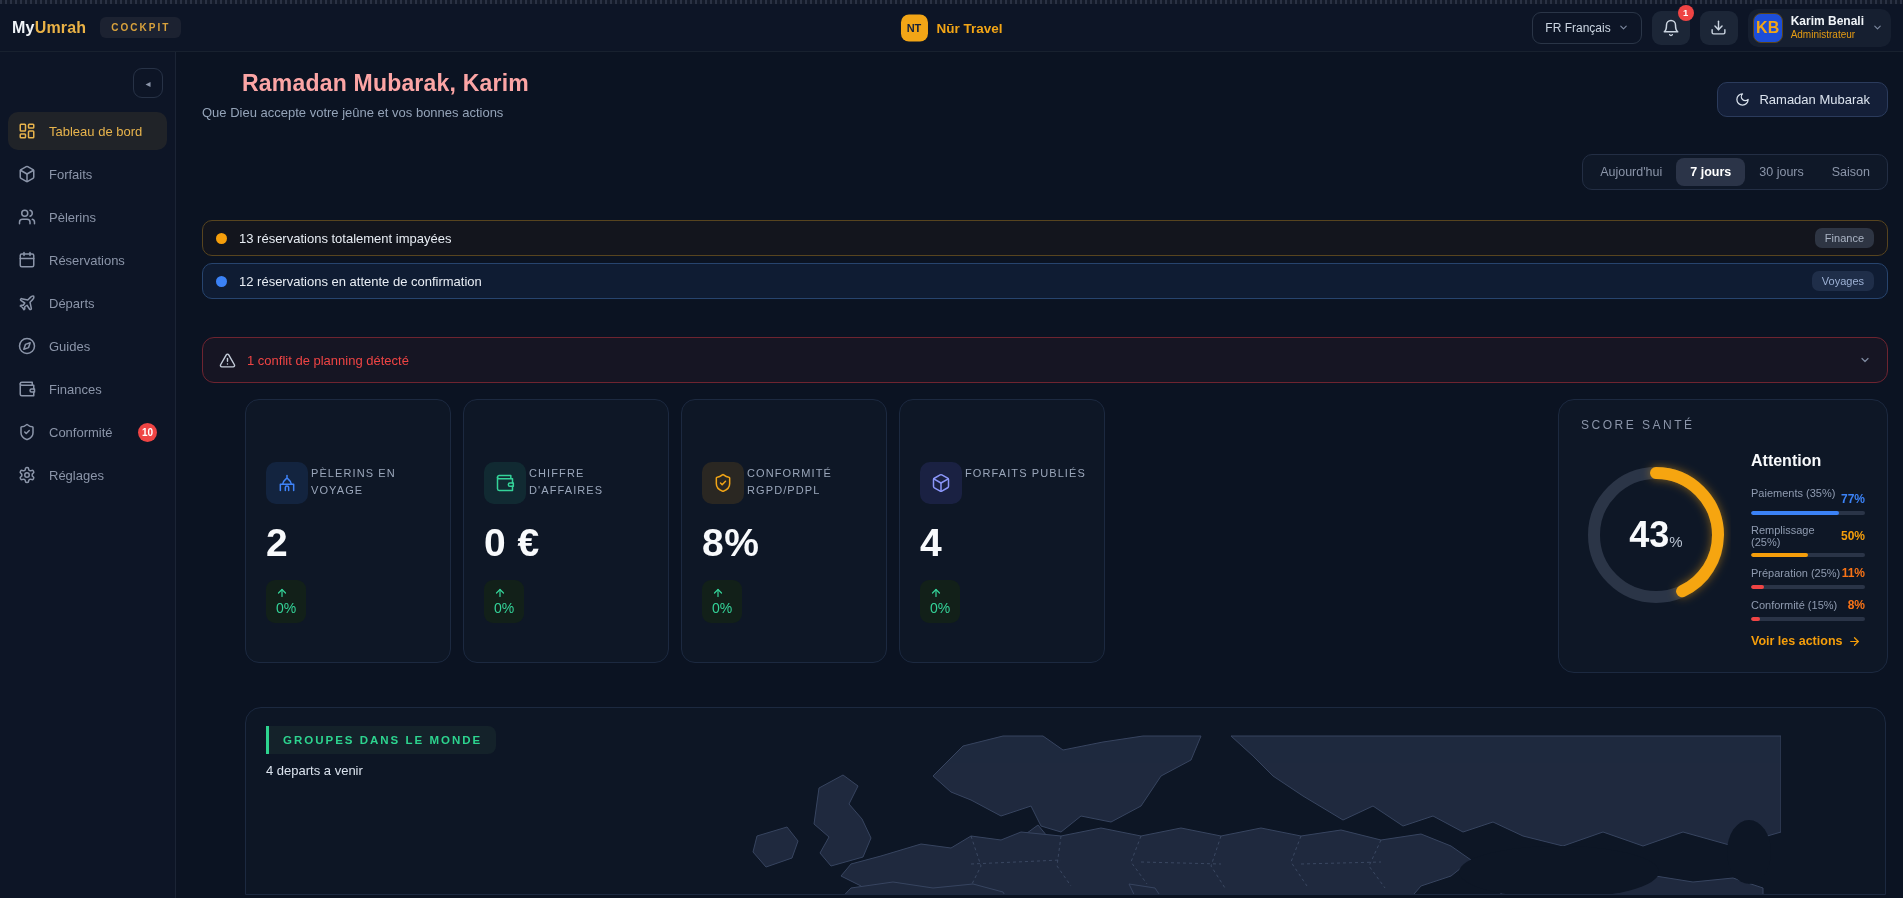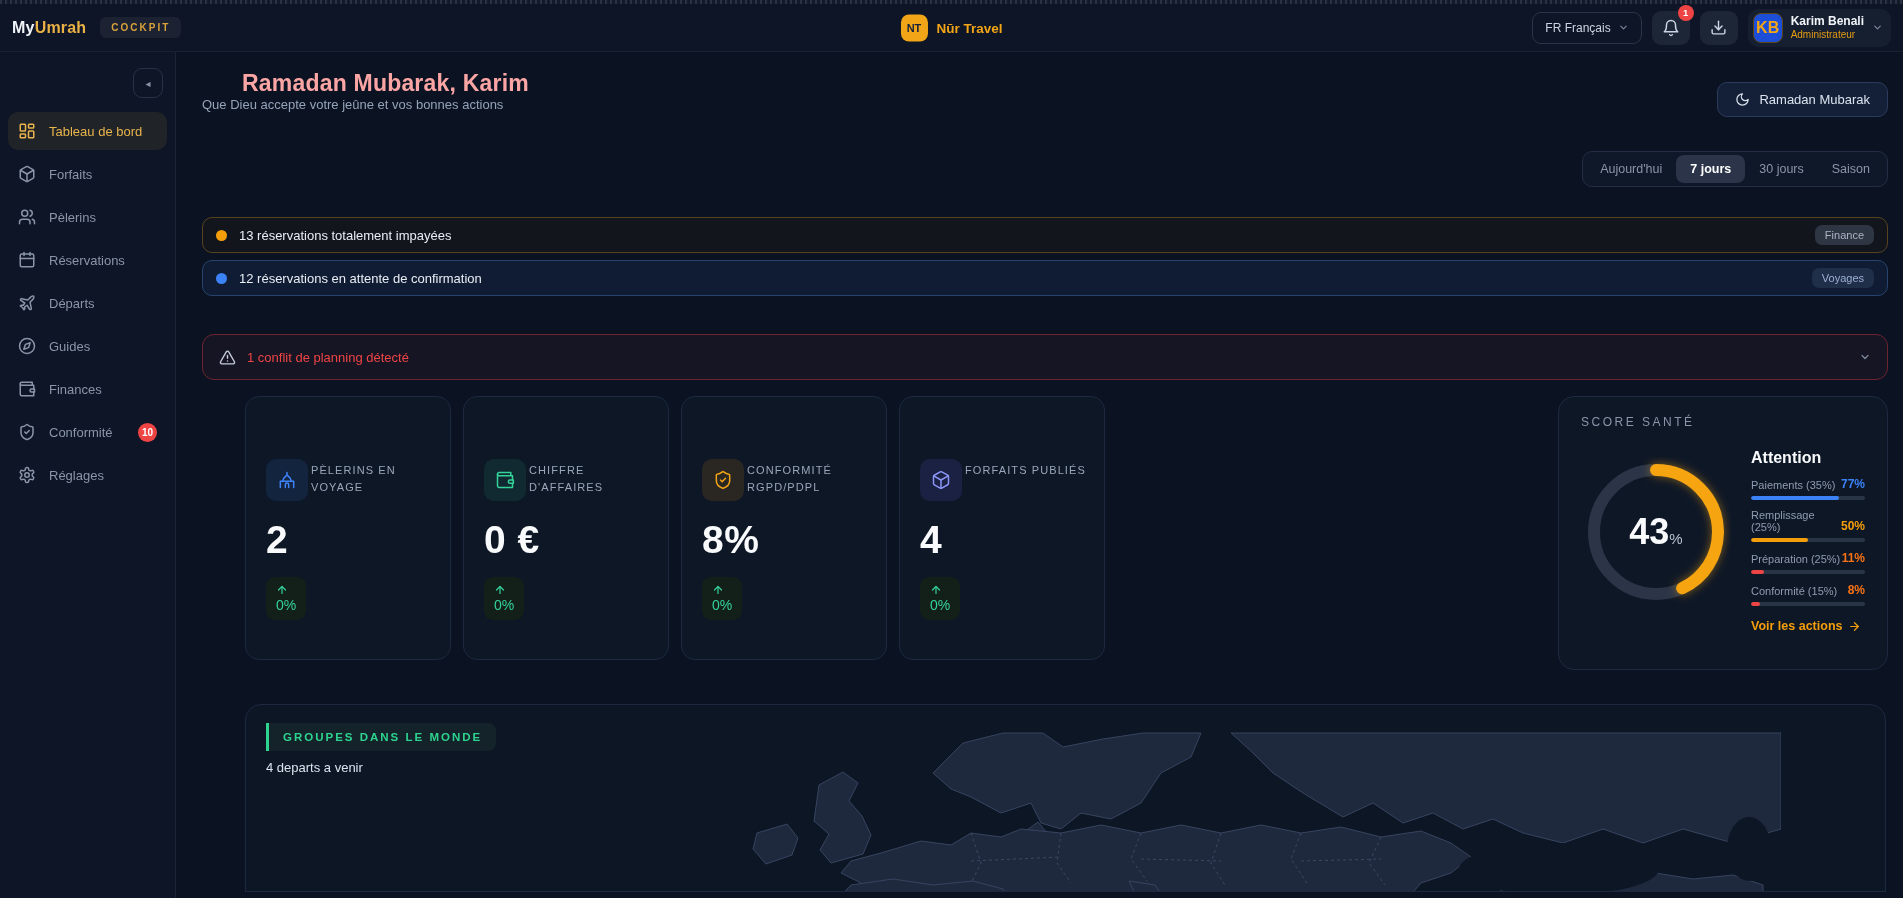--- a/index.html
+++ b/index.html
@@ -59,21 +59,21 @@
   .nav-badge { position:absolute; right:10px; width:19px; height:19px; border-radius:50%;
     background:#ef4444; color:#fff; font-size:10px; font-weight:bold;
     display:flex; align-items:center; justify-content:center; }
 
   
   .main { position:absolute; left:176px; top:52px; right:0; bottom:0; background:#0b1322;
     padding:18px 15px 0 26px; overflow:hidden; }
 
   .page-header { display:flex; justify-content:space-between; align-items:flex-start; }
   .page-title { font-size:23px; font-weight:bold; color:#fca5a5; letter-spacing:.2px;margin-left:40px; }
-  .page-subtitle { font-size:13px; color:#94a3b8; margin-top:0; }
+  .page-subtitle { font-size:13px; color:#94a3b8; margin-top:8px; }
   .ramadan-btn { display:flex; align-items:center; gap:9px; background:#141f38; border:1px solid #2b3b5c;
     color:#dbe3ee; font-size:13px; padding:9px 17px; border-radius:10px; cursor:pointer; margin-top:12px; }
 
   .filter-row { display:flex; justify-content:flex-end; margin-top:34px; }
   .segmented { display:flex; align-items:center; background:#0f1828; border:1px solid #232e44;
     border-radius:10px; padding:3px; }
   .seg-opt { font-size:12.5px; color:#8b95a9; padding:7px 14px; border-radius:8px; cursor:pointer; background:transparent; border:none; }
   .seg-opt.active { background:#2b3448; color:#ffffff; font-weight:bold; }
 
   .alerts { margin-top:30px; }
@@ -115,24 +115,24 @@
     padding:18px 22px; margin-right:0; }
   .health-title { font-size:12px; color:#8b95a9; letter-spacing:2.5px; }
   .health-body { display:flex; gap:20px; margin-top:20px; }
   .gauge-wrap { position:relative; width:150px; height:150px; flex:0 0 auto; margin-top:8px; }
   .gauge-center { position:absolute; inset:0; display:flex; align-items:center; justify-content:center; }
   .gauge-val { font-size:36px; font-weight:bold; color:#f8fafc; }
   .gauge-suffix { font-size:15px; color:#b8c2d0; margin-top:12px; }
   .health-right { flex:1; min-width:0; }
   .health-status { font-size:16px; font-weight:bold; color:#f8fafc; margin-bottom:10px; }
   .metric { margin-bottom:9px; }
-  .metric-top { display:flex; justify-content:space-between; align-items:flex-end; }
+  .metric-top { display:flex; justify-content:space-between; align-items:center; }
   .metric-label { font-size:11px; color:#8f9bb0; }
   .metric-value { font-size:12px; font-weight:bold; }
-  .v-blue { color:#3b82f6; } .v-amber { color:#f59e0b; } .v-red { color:#f97316; }
+  .v-blue { color:#3b82f6;margin-top:12px; } .v-amber { color:#f59e0b; } .v-red { color:#f97316; }
   .metric-track { height:4px; background:#2a3447; border-radius:2px; margin-top:5px; overflow:hidden; }
   .metric-fill { height:100%; border-radius:2px; }
   .f-blue { background:#3b82f6; } .f-amber { background:#f59e0b; } .f-red { background:#ef4444; }
   .health-link { display:flex; align-items:center; gap:6px; color:#f59e0b; font-size:12.5px; font-weight:bold;
     margin-top:13px; cursor:pointer; }
 
   
   .map-card { position:relative; margin:34px 0 0 43px; width:1641px; height:188px;
     background:#0d1625; border:1px solid #1c2940; border-radius:16px 16px 0 0; padding:18px 20px; overflow:hidden; }
   .map-chip { display:inline-flex; align-items:center; background:#14222a; border-left:3px solid #2dd48f;

